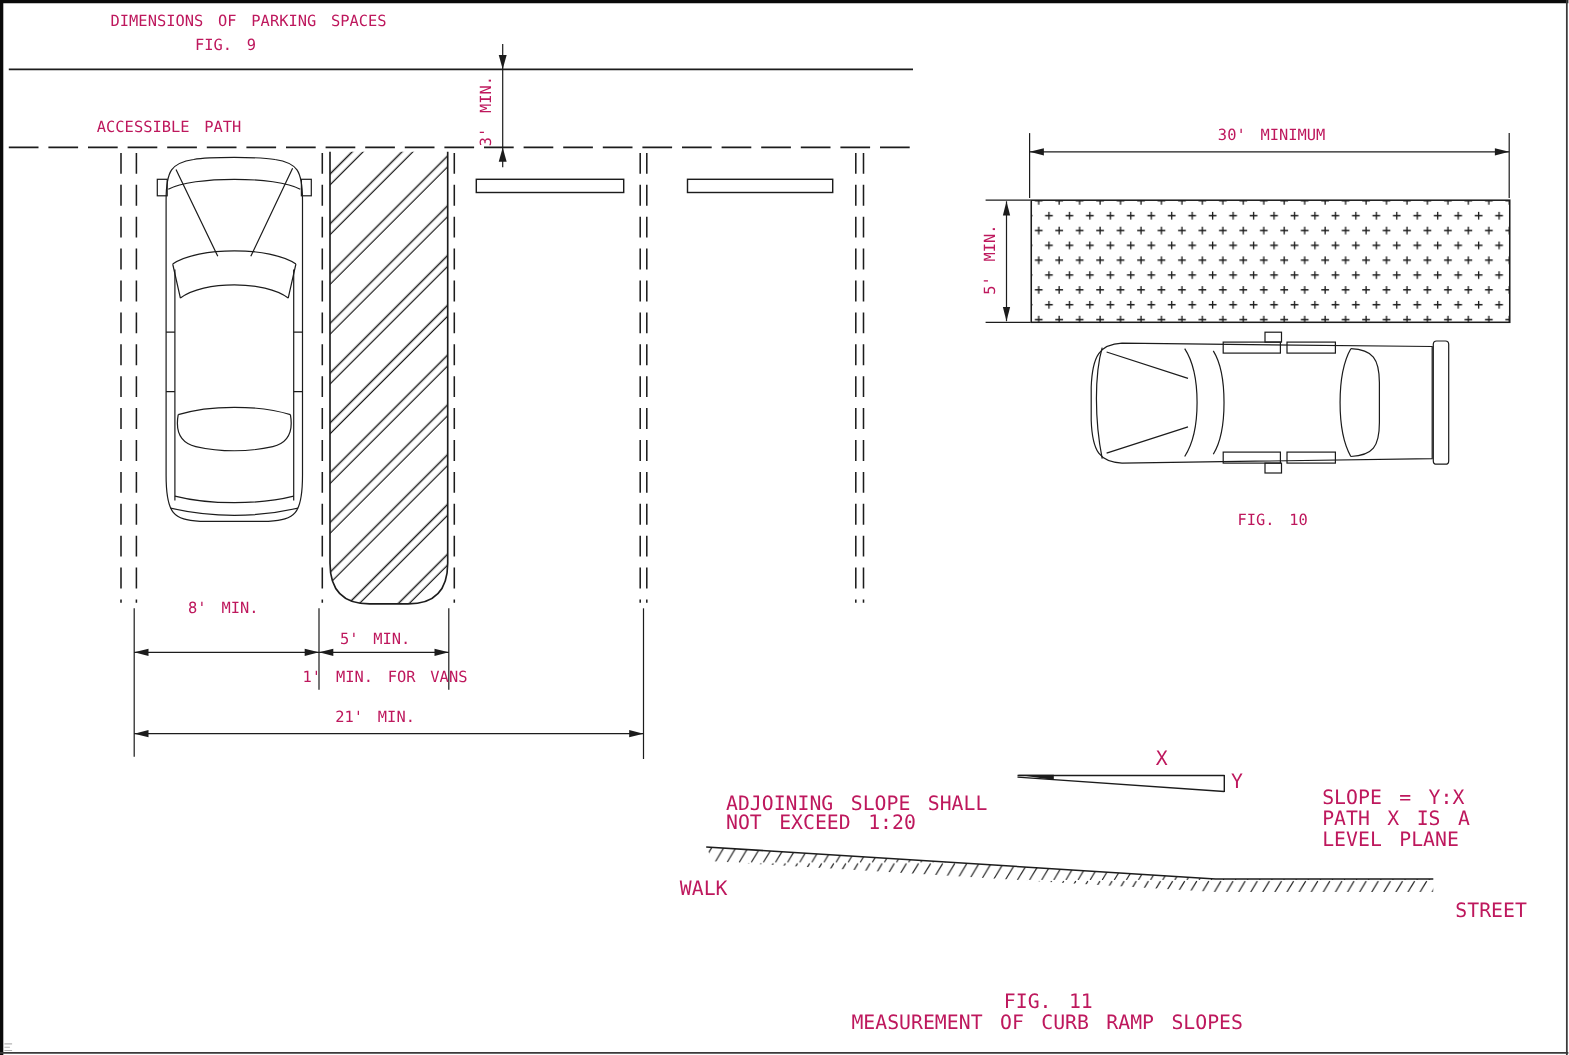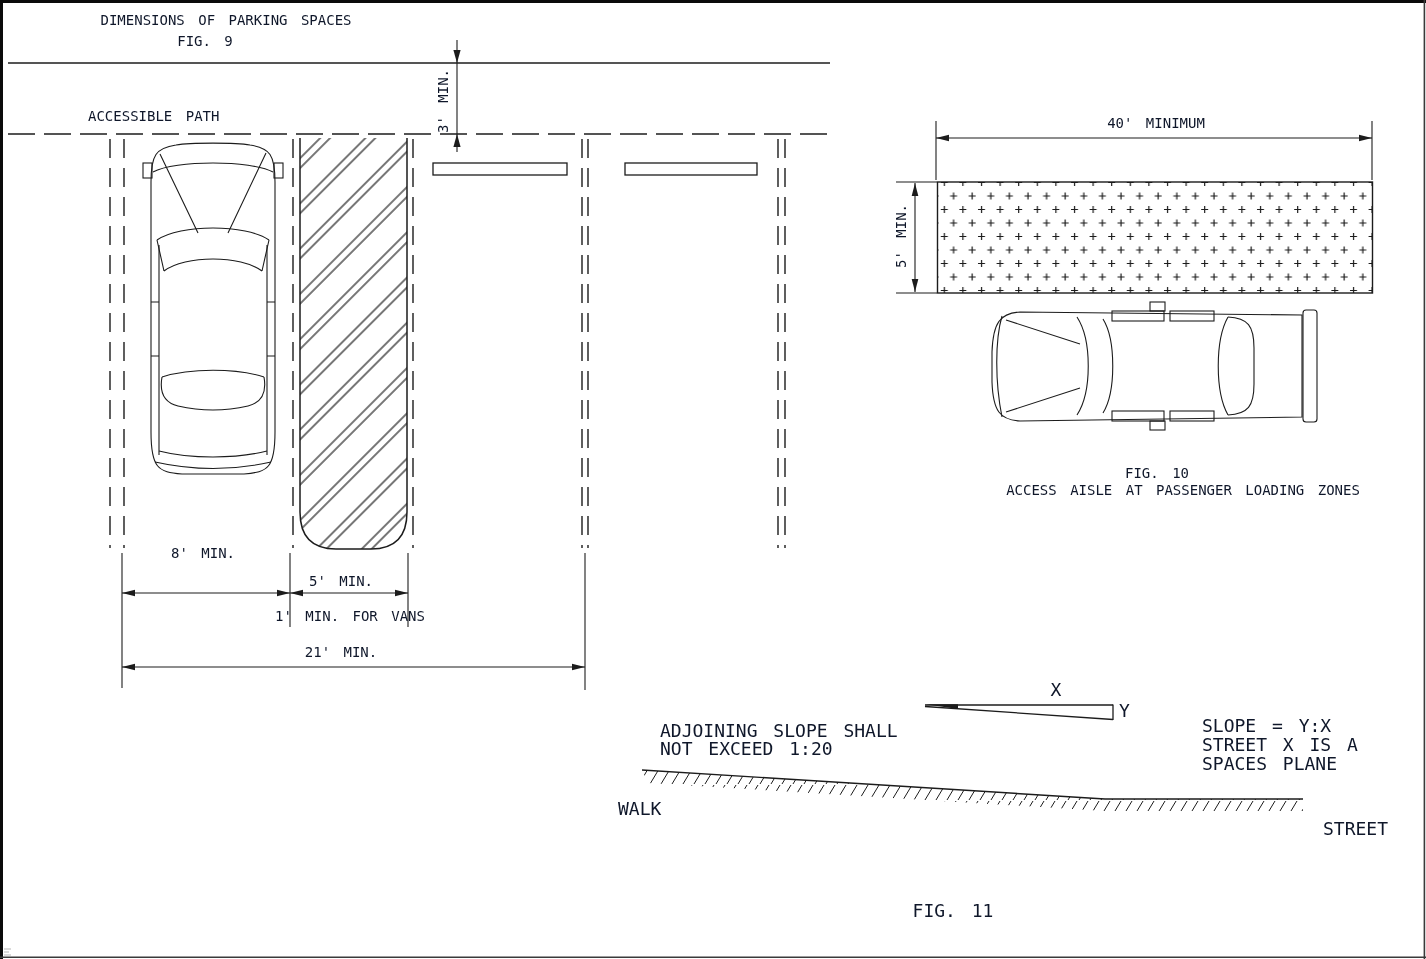--- a/index.html
+++ b/index.html
@@ -1,20 +1,20 @@
 <!DOCTYPE html>
 <html><head>
 <meta charset="utf-8">
 <style>
   html,body { margin:0; padding:0; }
   #canvas {
     position:relative; width:1426px; height:959px;
     background:#ffffff; overflow:hidden;
     font-family:"DejaVu Sans Mono","Liberation Mono",monospace;
-    color:#0f172a;
+    color:#be185d;
   }
   svg.linework { position:absolute; left:0; top:0; }
   .lbl { position:absolute; white-space:nowrap; letter-spacing:0; word-spacing:5px; line-height:1.05; }
   .sm { font-size:14px; }
   .md { font-size:14px; }
   .lg { font-size:18px; }
   .ctr { transform:translateX(-50%); }
   .rot { transform:translate(-50%,-50%) rotate(-90deg); transform-origin:center; }
 </style>
 </head>
@@ -160,29 +160,29 @@
 
   <div class="lbl sm ctr" style="left:226px; top:13px;">DIMENSIONS OF PARKING SPACES</div>
   <div class="lbl sm ctr" style="left:205px; top:34px;">FIG. 9</div>
   <div class="lbl sm" style="left:88px; top:109px;">ACCESSIBLE PATH</div>
   <div class="lbl sm rot" style="left:443px; top:101px;">3' MIN.</div>
   <div class="lbl sm ctr" style="left:203px; top:546px;">8' MIN.</div>
   <div class="lbl sm ctr" style="left:341px; top:574px;">5' MIN.</div>
   <div class="lbl sm ctr" style="left:350px; top:609px;">1' MIN. FOR VANS</div>
   <div class="lbl sm ctr" style="left:341px; top:645px;">21' MIN.</div>
 
-  <div class="lbl sm ctr" style="left:1156px; top:116px;">40' MINIMUM</div>
+  <div class="lbl sm ctr" style="left:1156px; top:116px;">30' MINIMUM</div>
   <div class="lbl sm rot" style="left:901px; top:236px;">5' MIN.</div>
   <div class="lbl md ctr" style="left:1157px; top:466px;">FIG. 10</div>
-  <div class="lbl md ctr" style="left:1183px; top:483px;">ACCESS AISLE AT PASSENGER LOADING ZONES</div>
 
   <div class="lbl lg" style="left:660px; top:722px;">ADJOINING SLOPE SHALL</div>
   <div class="lbl lg" style="left:660px; top:740px;">NOT EXCEED 1:20</div>
   <div class="lbl lg ctr" style="left:1056px; top:681px;">X</div>
   <div class="lbl lg" style="left:1119px; top:702px;">Y</div>
   <div class="lbl lg" style="left:1202px; top:717px;">SLOPE = Y:X</div>
-  <div class="lbl lg" style="left:1202px; top:736px;">STREET X IS A</div>
-  <div class="lbl lg" style="left:1202px; top:755px;">SPACES PLANE</div>
+  <div class="lbl lg" style="left:1202px; top:736px;">PATH X IS A</div>
+  <div class="lbl lg" style="left:1202px; top:755px;">LEVEL PLANE</div>
   <div class="lbl lg" style="left:618px; top:800px;text-align:right;">WALK</div>
   <div class="lbl lg" style="left:1323px; top:820px;">STREET</div>
   <div class="lbl lg ctr" style="left:953px; top:902px;text-align:right;">FIG. 11</div>
+  <div class="lbl lg ctr" style="left:952px; top:921px;">MEASUREMENT OF CURB RAMP SLOPES</div>
 
 </div>
 
 </body></html>

